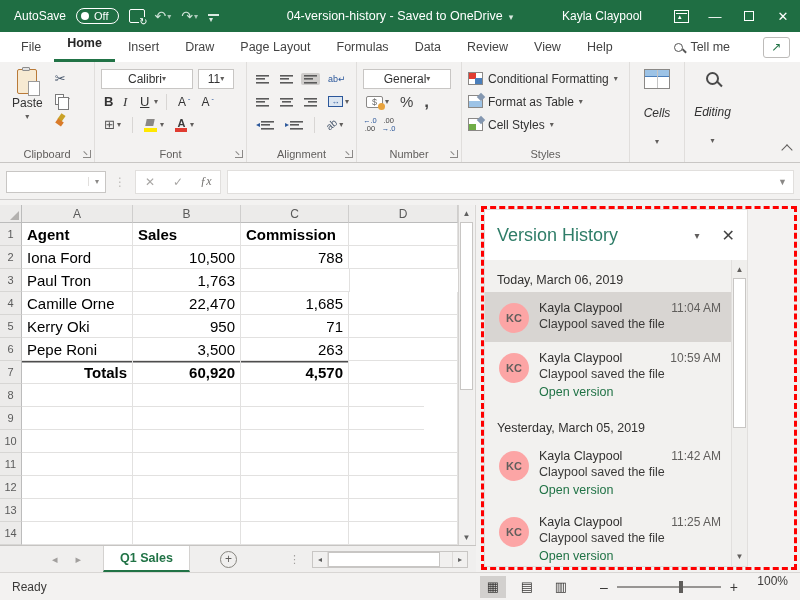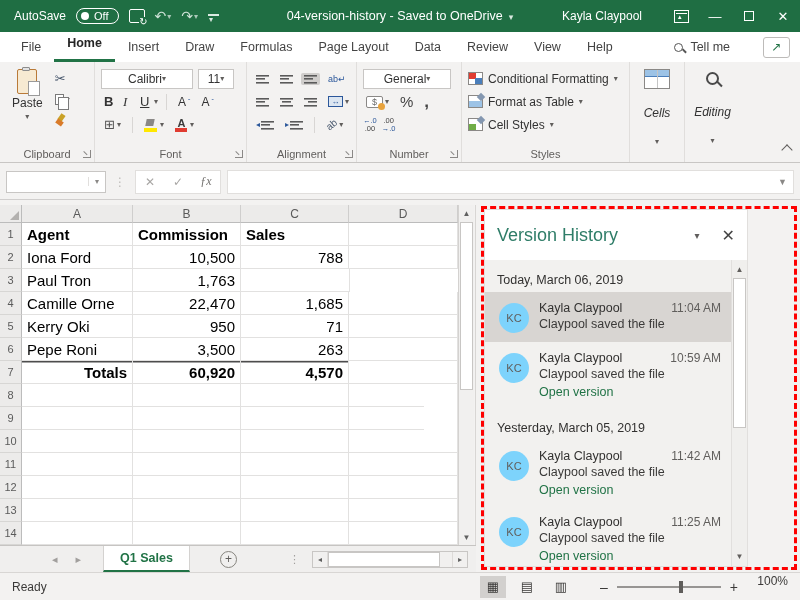--- a/index.html
+++ b/index.html
@@ -183,22 +183,22 @@
     border:1px solid #e1dfdd;display:flex;flex-direction:column;}
   .vh-head{height:50px;display:flex;align-items:center;padding:0 12px;background:#fff;flex:none;}
   .vh-title{flex:1;font-size:18px;color:#2f7d68;}
   .vh-head-car{color:#605e5c;font-size:10px;margin-right:22px;cursor:pointer;}
   .vh-close{color:#444;font-size:16px;cursor:pointer;}
   .vh-body{position:relative;flex:1;background:#f2f1ef;overflow:hidden;}
   .vh-list{position:absolute;left:0;top:0;right:16px;bottom:0;}
   .vh-date{padding:13px 12px 5px;font-size:12.5px;color:#323130;}
   .vh-entry{display:flex;gap:10px;padding:9px 10px 9px 14px;align-items:flex-start;}
   .vh-entry.hl{background:#d8d5d2;}
-  .avatar{width:30px;height:30px;border-radius:50%;background:#7dd3fc;color:#605e5c;font-size:11px;
-    display:flex;align-items:center;justify-content:center;flex:none;margin-top:2px;}
+  .avatar{width:30px;height:30px;border-radius:50%;background:#fca5a5;color:#605e5c;font-size:11px;
+    display:flex;align-items:center;justify-content:center;flex:none;margin-top:2px;font-weight:bold;}
   .vh-main{flex:1;min-width:0;}
   .vh-nr{display:flex;align-items:baseline;}
   .vh-name{flex:1;font-size:12.5px;color:#323130;}
   .vh-time{font-size:12px;color:#605e5c;white-space:nowrap;}
   .vh-action{font-size:12.5px;color:#3b3a39;margin-top:2px;}
   .vh-link{font-size:12.5px;color:#217346;margin-top:4px;cursor:pointer;}
   .vh-scroll{position:absolute;top:0;right:0;width:16px;bottom:0;background:#f0efed;border-left:1px solid #e1dfdd;}
   .vhs-up,.vhs-down{position:absolute;left:0;right:0;height:15px;display:flex;align-items:center;justify-content:center;
     font-size:8px;color:#605e5c;cursor:pointer;}
   .vhs-up{top:2px;}.vhs-down{bottom:2px;}
@@ -276,22 +276,22 @@
     <span class="winbtn">✕</span>
   </div>
 </div>
 
 <div class="tabrow">
   <div class="rtab filetab">File</div>
   <div style="display:flex">
       <div class="rtab active">Home</div>
       <div class="rtab">Insert</div>
       <div class="rtab">Draw</div>
+      <div class="rtab">Page Layout</div>
       <div class="rtab">Formulas</div>
-      <div class="rtab">Page Layout</div>
       <div class="rtab">Data</div>
       <div class="rtab">Review</div>
       <div class="rtab">View</div>
       <div class="rtab">Help</div>
     </div>
   <div class="trow-right">
     <span class="mag"></span>
     <span class="tellme-label">Tell me</span>
     <span class="sharebox">
         <span>↗</span>
@@ -509,22 +509,22 @@
         <div class="g-col c0">A</div>
         <div class="g-col c1">B</div>
         <div class="g-col c2">C</div>
         <div class="g-col c3">D</div>
       </div>
   </div>
   <div>
       <div class="g-row">
         <div class="g-rowhdr">1</div>
         <div class="g-cell c0 al bold">Agent</div>
+        <div class="g-cell c1 al bold">Sales</div>
         <div class="g-cell c2 al bold">Commission</div>
-        <div class="g-cell c1 al bold">Sales</div>
         <div class="g-cell c3 al bold"></div>
       </div>
       <div class="g-row">
         <div class="g-rowhdr">2</div>
         <div class="g-cell c0 al">Iona Ford</div>
         <div class="g-cell c1 ar">10,500</div>
         <div class="g-cell c2 ar">788</div>
         <div class="g-cell c3 al"></div>
       </div>
       <div class="g-row">

